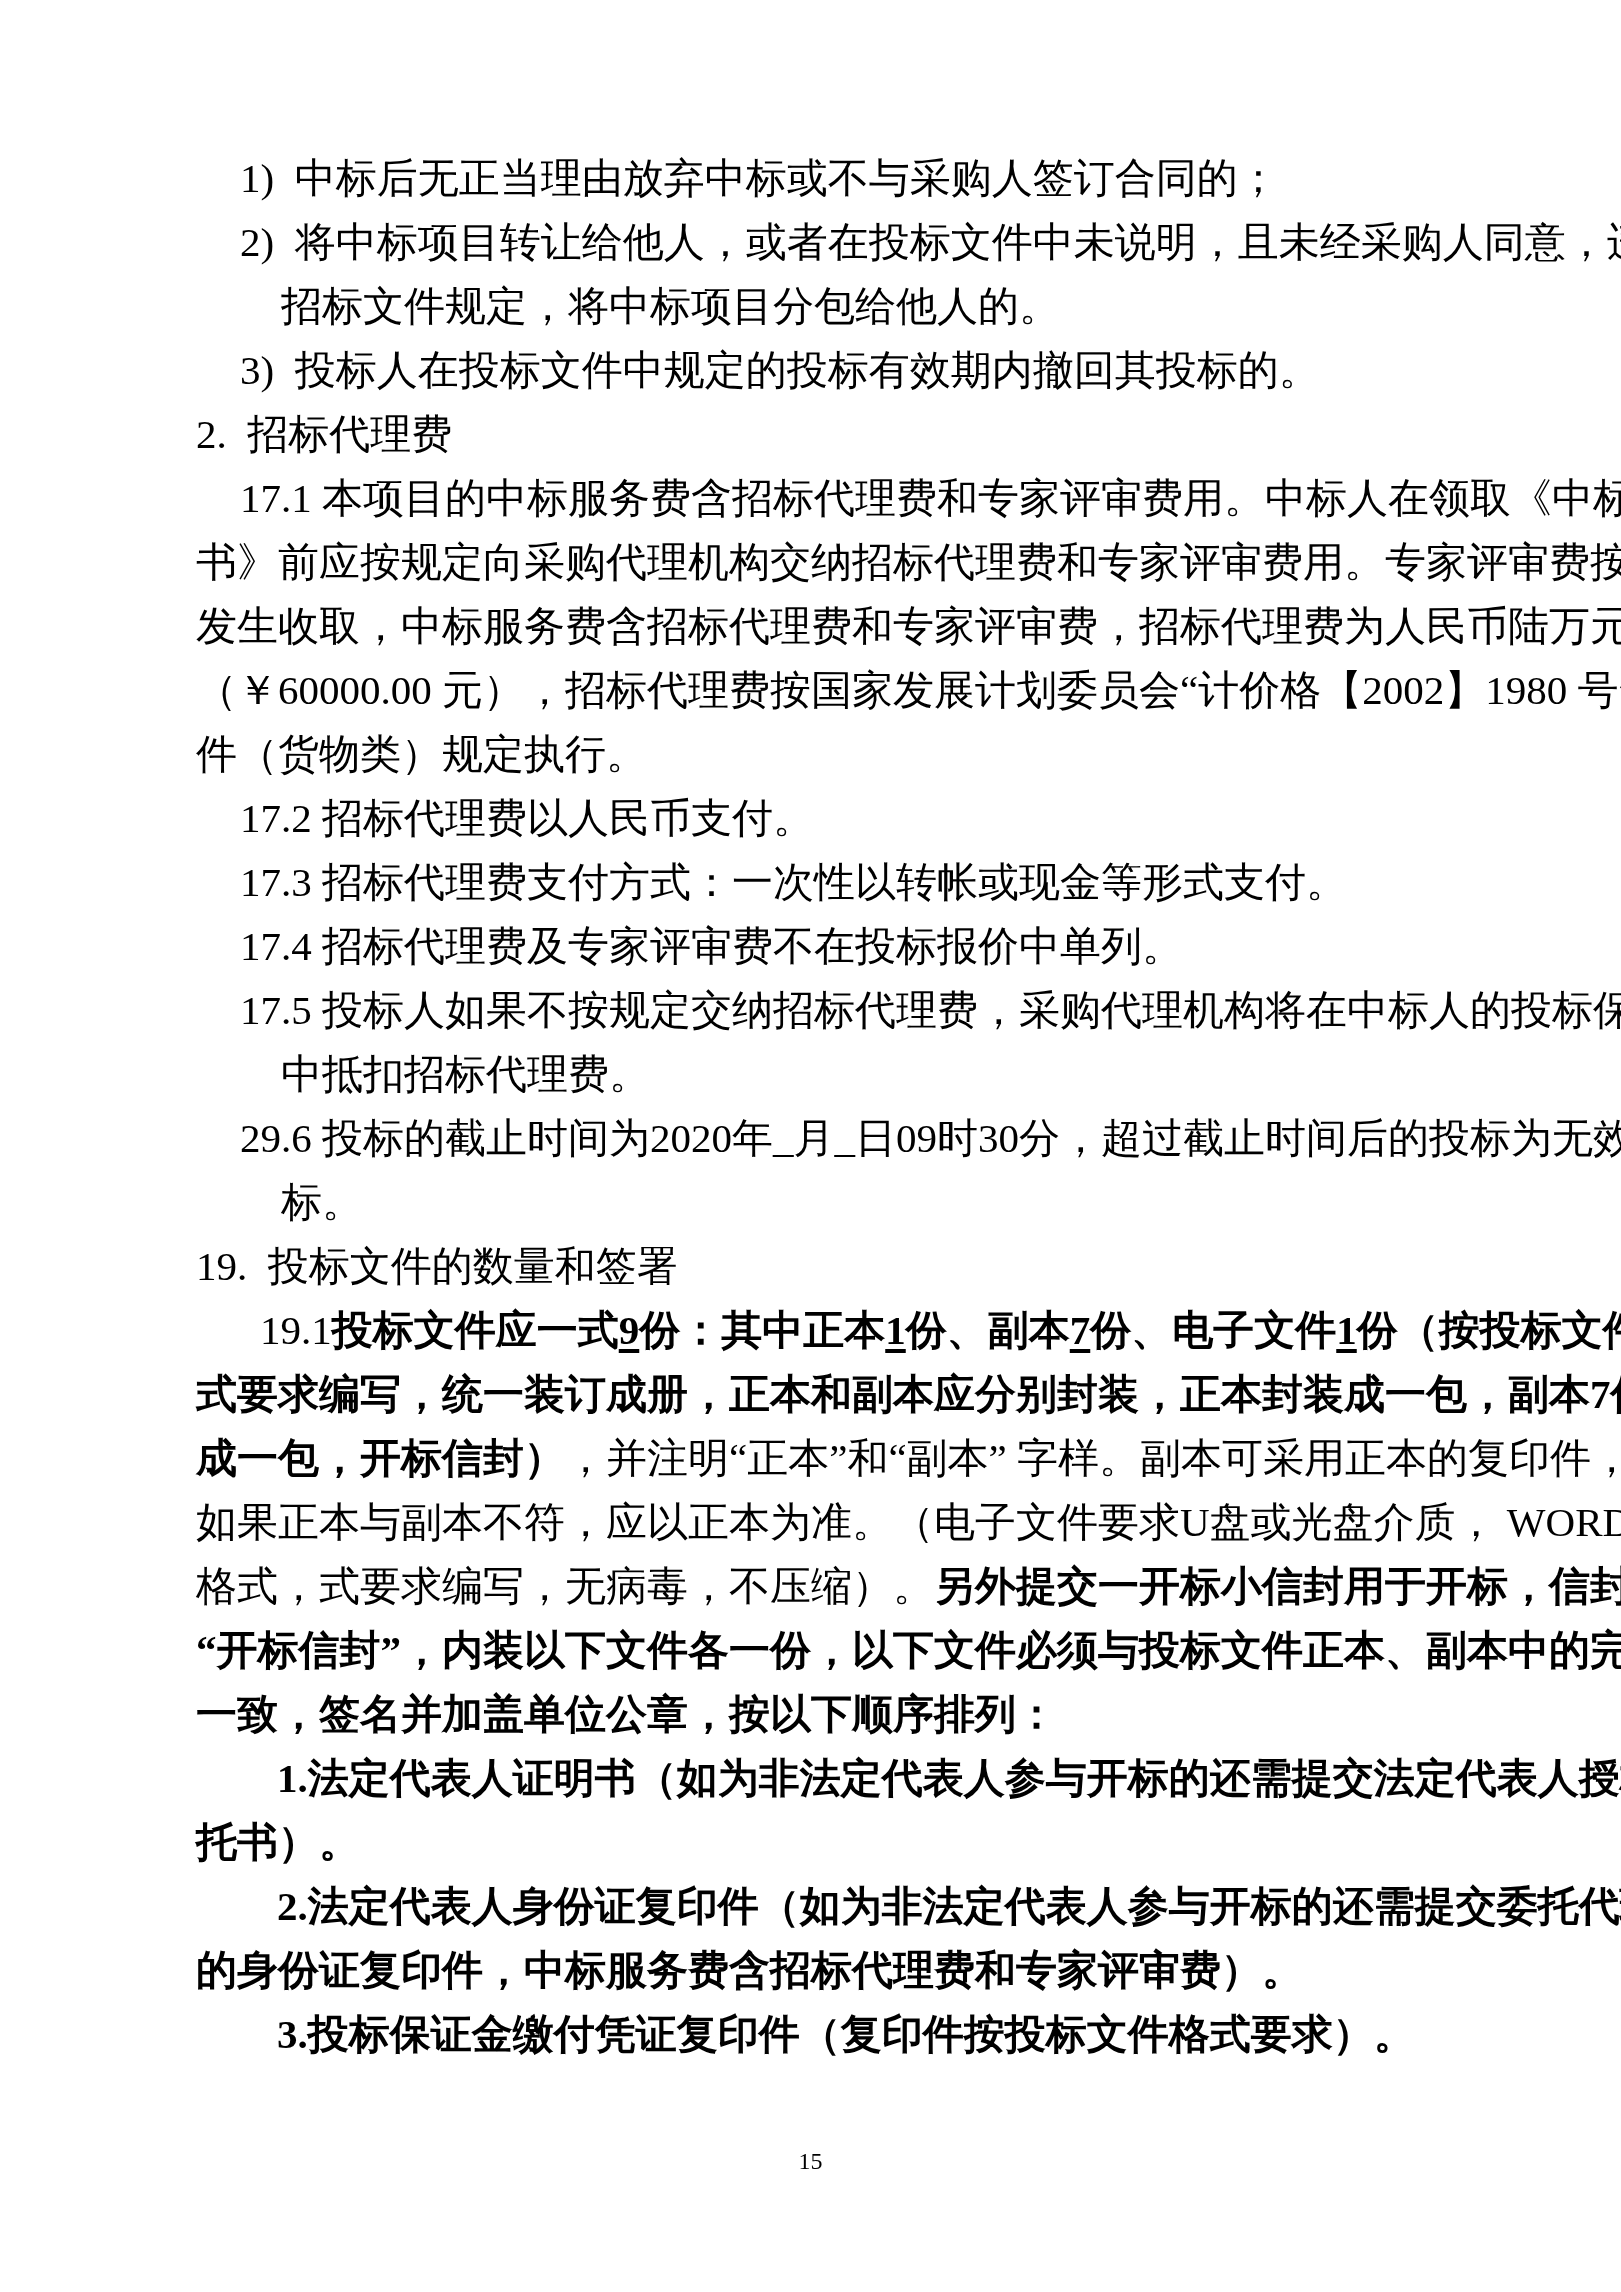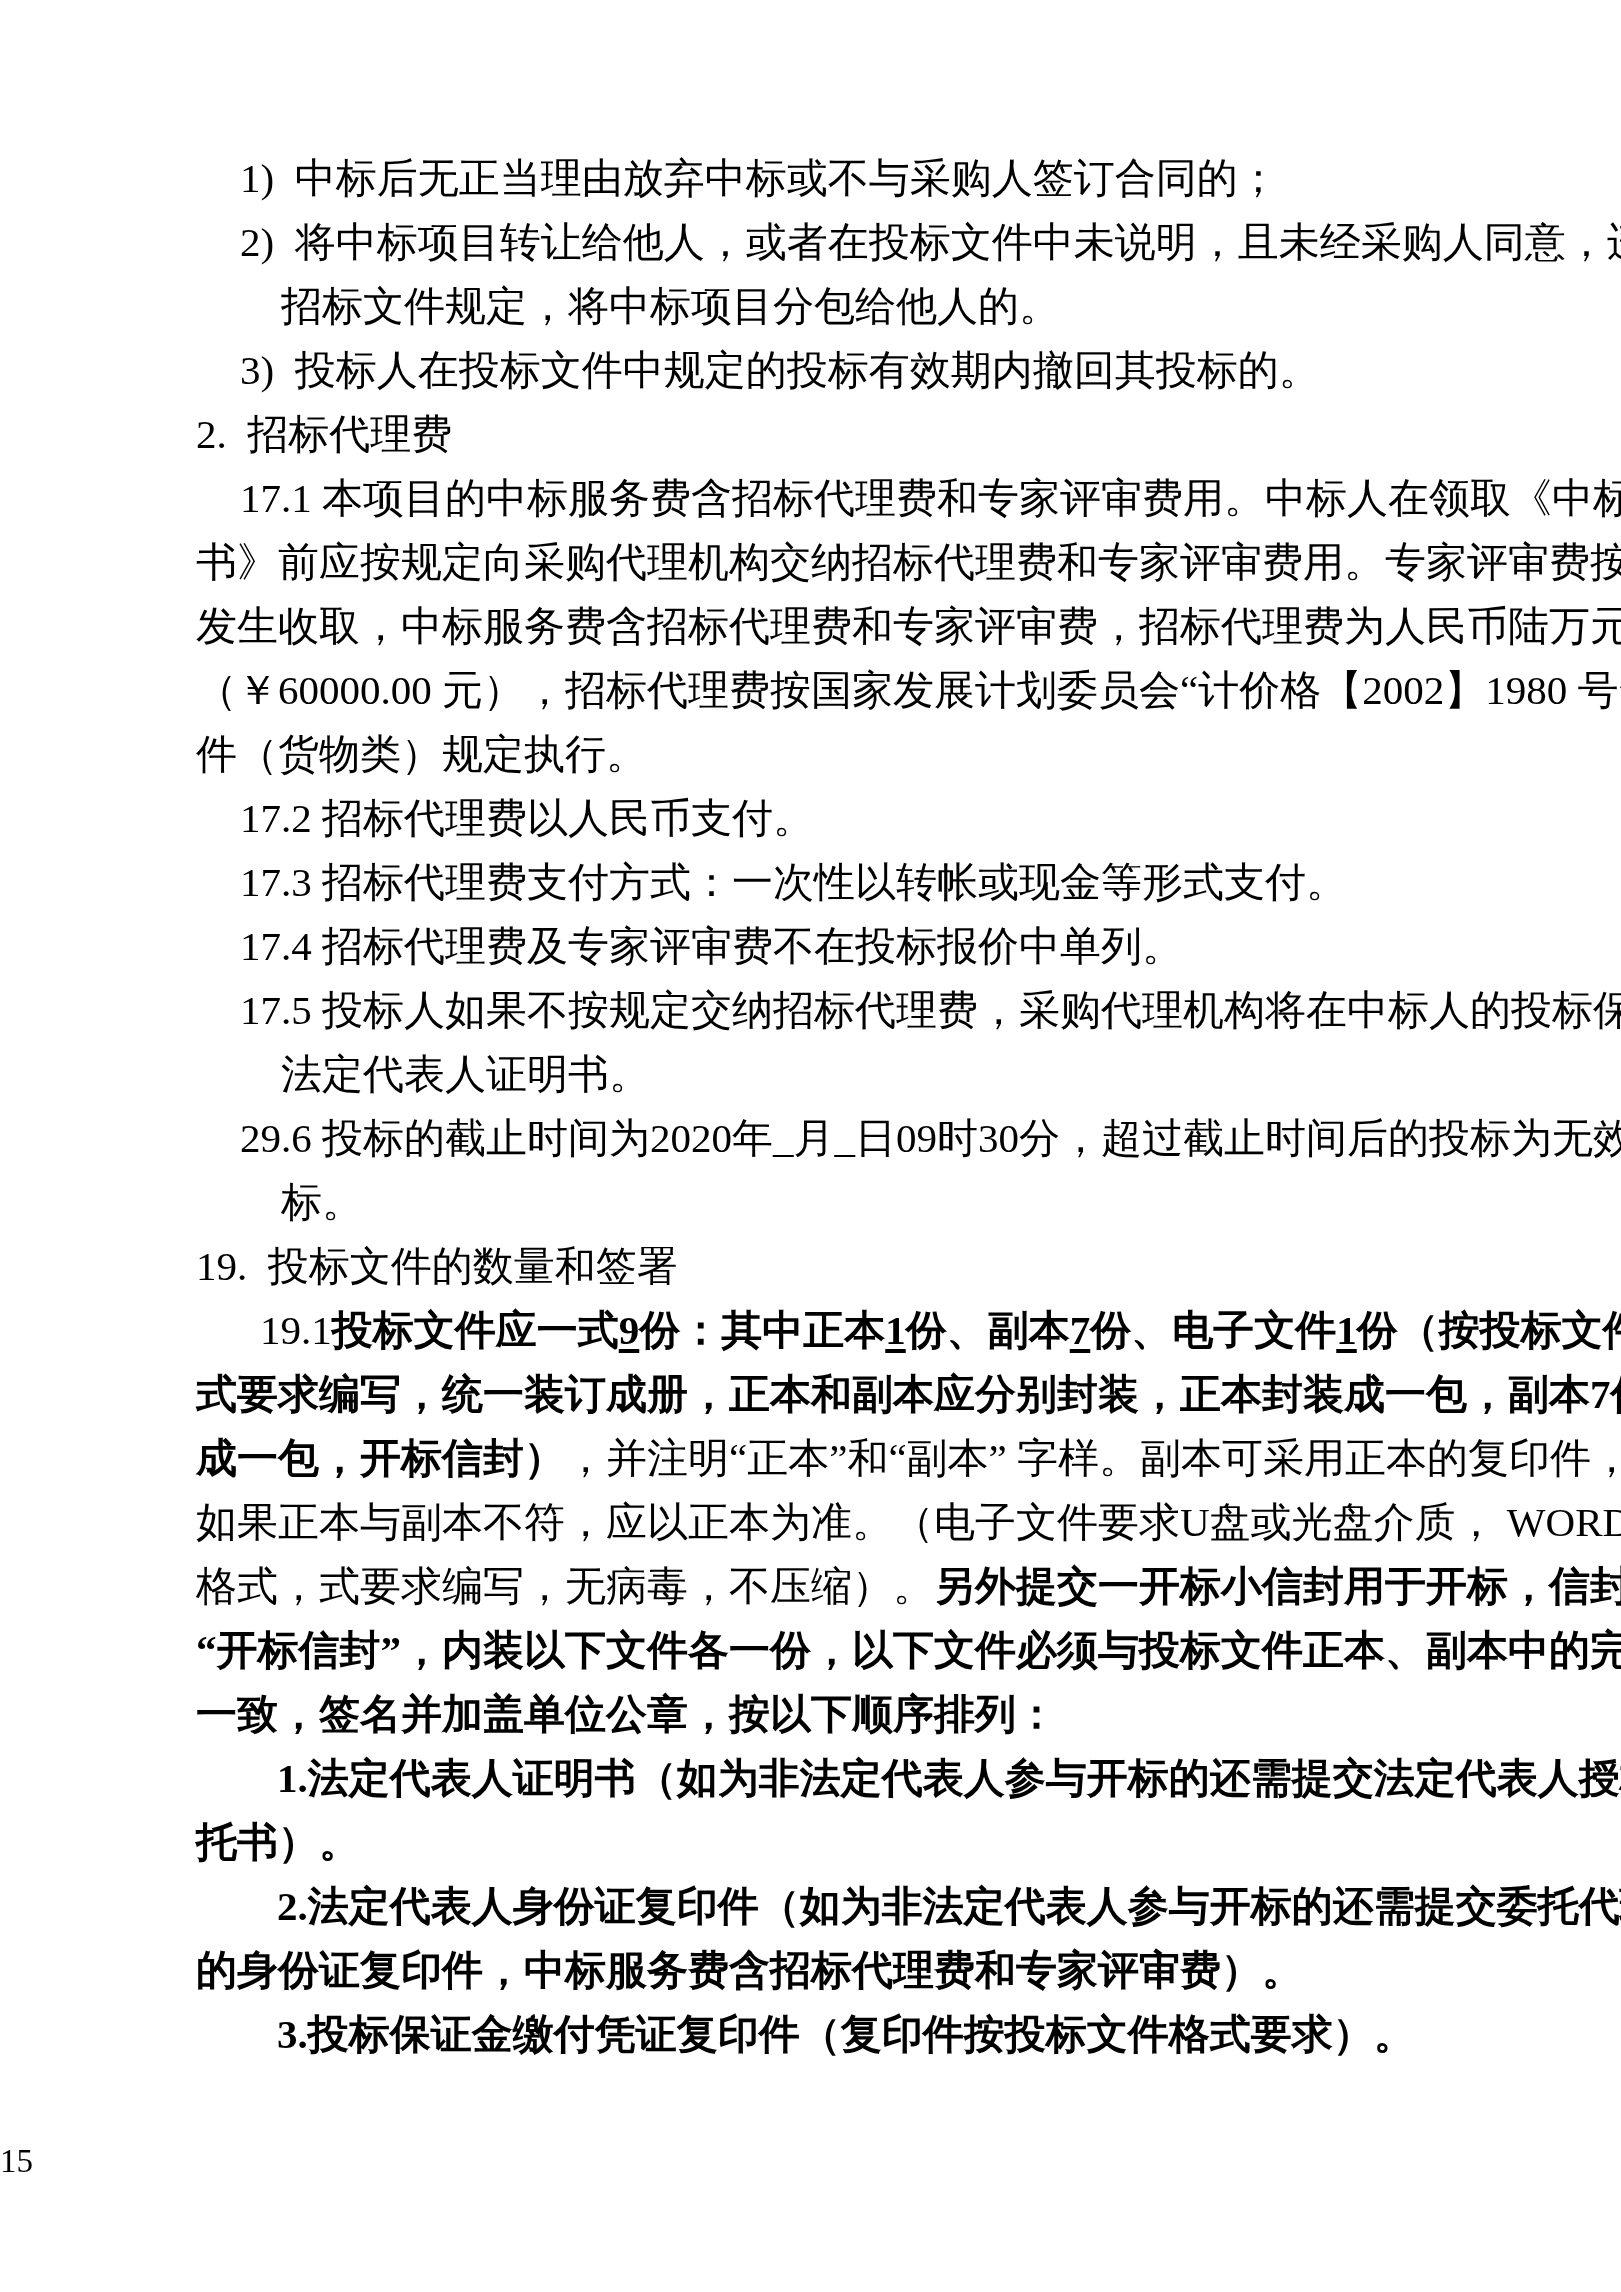--- a/index.html
+++ b/index.html
@@ -31,21 +31,22 @@
   .run { }
   .regular { font-weight: normal; }
   .bold { font-weight: bold; }
   .regular-underline { font-weight: normal; text-underline-offset: 4.9px; }
   .bold-underline { font-weight: bold; text-decoration: underline; text-underline-offset: 4.9px; }
   .page-number {
     position: absolute;
     top: 2142px;
     left: 0;
     width: 100%;
-    font-size: 33px;
+    text-align: center;
+    font-size: 24px;
     line-height: 39px;
     font-weight: normal;
   }
 </style>
 </head>
 <body>
 
 <div class="page">
   <div class="content">
       <div class="line" style="padding-left: 44px;"><span class="run regular">1)  中标后无正当理由放弃中标或不与采购人签订合同的；</span></div>
@@ -55,21 +56,21 @@
       <div class="line" style="padding-left: 0px;"><span class="run regular">2.  招标代理费</span></div>
       <div class="line" style="padding-left: 44px;"><span class="run regular">17.1 本项目的中标服务费含招标代理费和专家评审费用。中标人在领取《中标通知</span></div>
       <div class="line" style="padding-left: 0px;"><span class="run regular">书》前应按规定向采购代理机构交纳招标代理费和专家评审费用。专家评审费按实际</span></div>
       <div class="line" style="padding-left: 0px;"><span class="run regular">发生收取，中标服务费含招标代理费和专家评审费，招标代理费为人民币陆万元整</span></div>
       <div class="line" style="padding-left: 0px;"><span class="run regular">（￥60000.00 元），招标代理费按国家发展计划委员会“计价格【2002】1980 号”文</span></div>
       <div class="line" style="padding-left: 0px;"><span class="run regular">件（货物类）规定执行。</span></div>
       <div class="line" style="padding-left: 44px;"><span class="run regular">17.2 招标代理费以人民币支付。</span></div>
       <div class="line" style="padding-left: 44px;"><span class="run regular">17.3 招标代理费支付方式：一次性以转帐或现金等形式支付。</span></div>
       <div class="line" style="padding-left: 44px;"><span class="run regular">17.4 招标代理费及专家评审费不在投标报价中单列。</span></div>
       <div class="line" style="padding-left: 44px;"><span class="run regular">17.5 投标人如果不按规定交纳招标代理费，采购代理机构将在中标人的投标保证金</span></div>
-      <div class="line" style="padding-left: 85px;"><span class="run regular">法定代表人证明书。</span></div>
+      <div class="line" style="padding-left: 85px;"><span class="run regular">中抵扣招标代理费。</span></div>
       <div class="line" style="padding-left: 44px;"><span class="run regular">29.6 投标的截止时间为</span><span class="run regular-underline">2020</span><span class="run regular">年_月_日09时30分，超过截止时间后的投标为无效投</span></div>
       <div class="line" style="padding-left: 85px;"><span class="run regular">标。</span></div>
       <div class="line" style="padding-left: 0px;"><span class="run regular">19.  投标文件的数量和签署</span></div>
       <div class="line" style="padding-left: 64px;"><span class="run regular">19.1</span><span class="run bold">投标文件应一式</span><span class="run bold-underline">9</span><span class="run bold">份：其中正本</span><span class="run bold-underline">1</span><span class="run bold">份、副本</span><span class="run bold-underline">7</span><span class="run bold">份、电子文件</span><span class="run bold-underline">1</span><span class="run bold">份（按投标文件格</span></div>
       <div class="line" style="padding-left: 0px;"><span class="run bold">式要求编写，统一装订成册，正本和副本应分别封装，正本封装成一包，副本7份封装</span></div>
       <div class="line" style="padding-left: 0px;"><span class="run bold">成一包，开标信封）</span><span class="run regular">，并注明“正本”和“副本” 字样。副本可采用正本的复印件，</span></div>
       <div class="line" style="padding-left: 0px;"><span class="run regular">如果正本与副本不符，应以正本为准。（电子文件要求U盘或光盘介质， WORD或EXCEL</span></div>
       <div class="line" style="padding-left: 0px;"><span class="run regular">格式，式要求编写，无病毒，不压缩）。</span><span class="run bold">另外提交一开标小信封用于开标，信封上标明</span></div>
       <div class="line" style="padding-left: 0px;"><span class="run bold">“开标信封”，内装以下文件各一份，以下文件必须与投标文件正本、副本中的完全</span></div>
       <div class="line" style="padding-left: 0px;"><span class="run bold">一致，签名并加盖单位公章，按以下顺序排列：</span></div>

